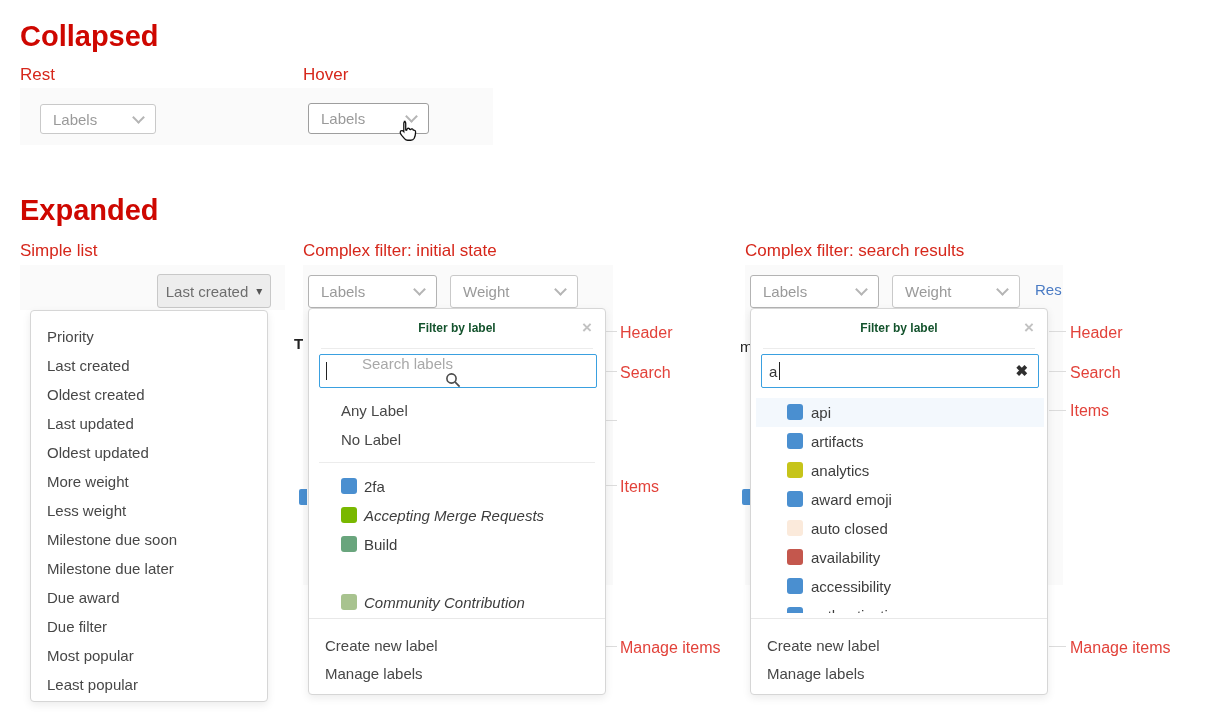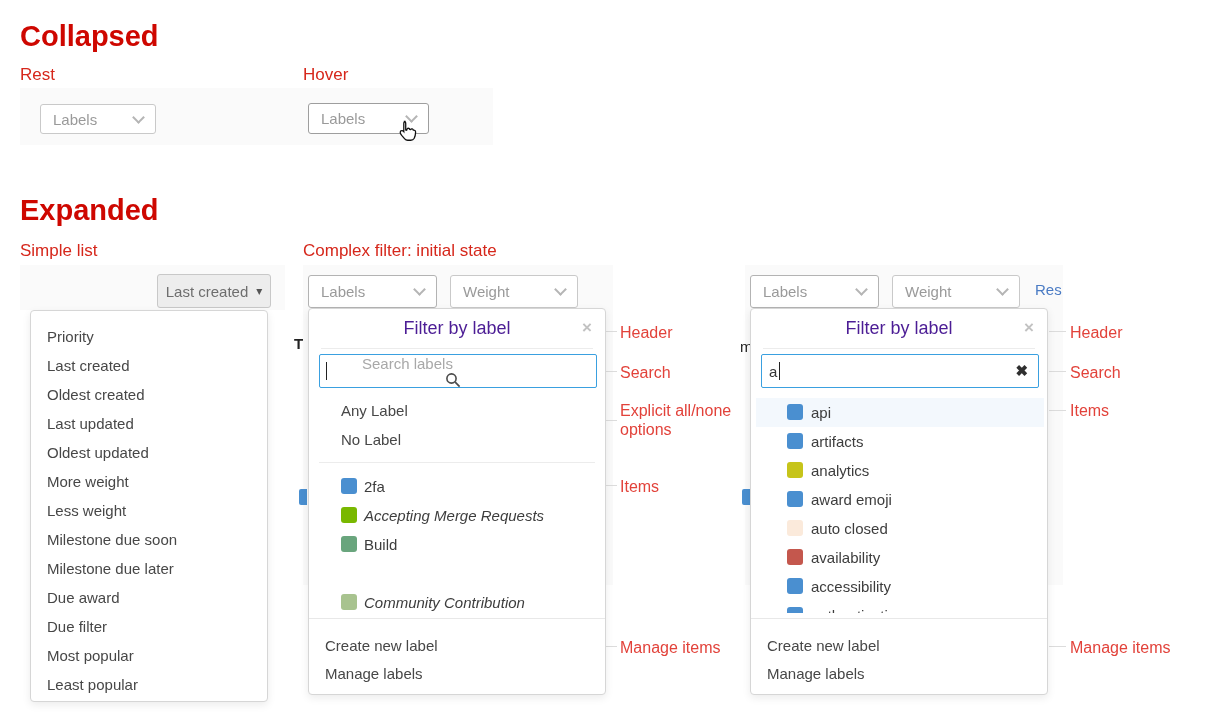--- a/index.html
+++ b/index.html
@@ -9,21 +9,21 @@
   .h1{font-size:29px;font-weight:800;color:#ce0700;}
   .sub{font-size:17px;color:#d6271b;}
   .demo{background:#fafafa;}
   .dropdown{background:#fff;border:1px solid #c9c9c9;border-radius:3px;display:flex;align-items:center;justify-content:space-between;padding:0 12px;color:#9a9a9a;font-size:15px;box-sizing:border-box;}
   .dropdown.hovered{border-color:#9e9e9e;}
   .dropdown.active{border-color:#b3b3b3;}
   .chev{width:7px;height:7px;border-right:2px solid #b5b5b5;border-bottom:2px solid #b5b5b5;transform:rotate(45deg);margin-top:-4px;flex:0 0 auto;}
   .btn{background:#ededed;border:1px solid #c8c8c8;border-radius:3px;color:#6e6e6e;font-size:15px;display:flex;align-items:center;justify-content:center;gap:8px;box-sizing:border-box;}
   .btn .caret{color:#555;font-size:12px;}
   .panel{background:#fff;border:1px solid #d6d6d6;border-radius:4px;box-shadow:0 3px 9px rgba(0,0,0,.08);box-sizing:border-box;padding-left:28px;}
-  .panel-title{position:absolute;left:0;right:0;top:0;height:39px;line-height:39px;text-align:center;font-weight:400;font-size:18px;color:#4c1d95;}
+  .panel-title{position:absolute;left:0;right:0;top:0;height:39px;line-height:39px;text-align:center;font-weight:700;font-size:12px;color:#14532d;}
   .close-x{position:absolute;right:13px;top:9px;color:#c2c2c2;font-weight:700;font-size:17px;line-height:20px;cursor:default;}
   .hdiv{position:absolute;height:1px;background:#ececec;}
   .searchbox{position:absolute;border:1px solid #3aa0e0;border-radius:2px;background:#fff;display:flex;align-items:center;box-sizing:border-box;}
   .searchbox input{border:none;outline:none;background:transparent;flex:1;font-family:"Liberation Sans",sans-serif;font-size:15px;color:#333;padding:0 0 0 7px;height:100%;}
   .searchbox input::placeholder{color:#a8a8a8;}
   .caret-line{position:absolute;width:1px;height:18px;background:#222;top:7px;}
   .sicon{flex:0 0 auto;margin-right:10px;display:flex;align-items:center;}
   .clear-x{flex:0 0 auto;margin-right:10px;color:#2f2f2f;font-weight:700;font-size:15px;}
   .listitem{position:absolute;height:29px;line-height:29px;font-size:15px;color:#474747;white-space:nowrap;}
   .swatch{position:absolute;left:0;top:6px;width:16px;height:16px;border-radius:3px;}
@@ -57,20 +57,21 @@
 
   <div class="abs" style="left:396px;top:120px;width:22px;height:24px;z-index:5;">
     <svg width="22" height="24" viewBox="0 0 24 26">
       <path d="M8.5 1.5 c1.2 0 2.1 .9 2.1 2.1 v7.2 l1 .2 .3-.9 c.3-.9 1.2-1.4 2.1-1.1 .5 .2 .9 .6 1 1.1 l.9 .2 c.4-.6 1.1-.9 1.8-.7 .7 .2 1.1 .7 1.2 1.4 h.6 c1.1 .1 1.9 1 1.9 2.1 -.1 3-.7 5.2-1.5 6.7 -.8 1.4-2.2 2.2-3.8 2.2 h-3.4 c-1.2 0-2.4-.5-3.2-1.5 l-3.3-3.8 c-.9-1.1-1.6-2.3-1.6-3.4 0-1 .8-1.7 1.8-1.7 .8 0 1.6 .4 2.1 1 V3.6 c0-1.2 .9-2.1 2-2.1 z" fill="#ffffff" stroke="#111111" stroke-width="1.4"></path>
     </svg>
   </div>
 
   <div class="abs h1" style="left:20px;top:194px;">Expanded</div>
   <div class="abs sub" style="left:20px;top:241px;">Simple list</div>
   <div class="abs sub" style="left:303px;top:241px;">Complex filter: initial state</div>
+  <div class="abs sub" style="left:745px;top:241px;">Complex filter: search results</div>
 
   <div class="abs demo" style="left:20px;top:265px;width:265px;height:45px;"></div>
 
   <div class="abs btn" style="left:157px;top:274px;width:114px;height:34px;">
     <span>Last created</span>
     <span class="caret">▾</span>
   </div>
 
   <div class="abs panel" style="left:30px;top:310px;width:238px;height:392px;z-index:2;">
     <div class="listitem" style="left:16px;top:11px;">Priority</div>
@@ -145,21 +146,20 @@
   </div>
 
   <div class="connector" style="left:603px;top:331px;width:14px;"></div>
   <div class="connector" style="left:603px;top:371px;width:14px;"></div>
   <div class="connector" style="left:603px;top:420px;width:14px;"></div>
   <div class="connector" style="left:603px;top:485px;width:14px;"></div>
   <div class="connector" style="left:603px;top:646px;width:14px;"></div>
 
   <div class="annotation" style="left:620px;top:323px;">Header</div>
   <div class="annotation" style="left:620px;top:363px;">Search</div>
-  <div class="annotation" style="left:620px;top:401px;width:130px;">Explicit all/none options</div>
   <div class="annotation" style="left:620px;top:477px;">Items</div>
   <div class="annotation" style="left:620px;top:638px;">Manage items</div>
 
   <div class="abs demo" style="left:745px;top:265px;width:318px;height:320px;"></div>
 
   <div class="fragment" style="left:740px;top:339px;width:10px;height:15px;">m</div>
   <div class="chipfrag" style="left:742px;top:489px;"></div>
   <div class="reslink" style="left:1035px;top:281px;width:28px;height:18px;">Res</div>
 
   <div class="abs dropdown active" style="left:750px;top:275px;width:129px;height:33px;z-index:1;">

